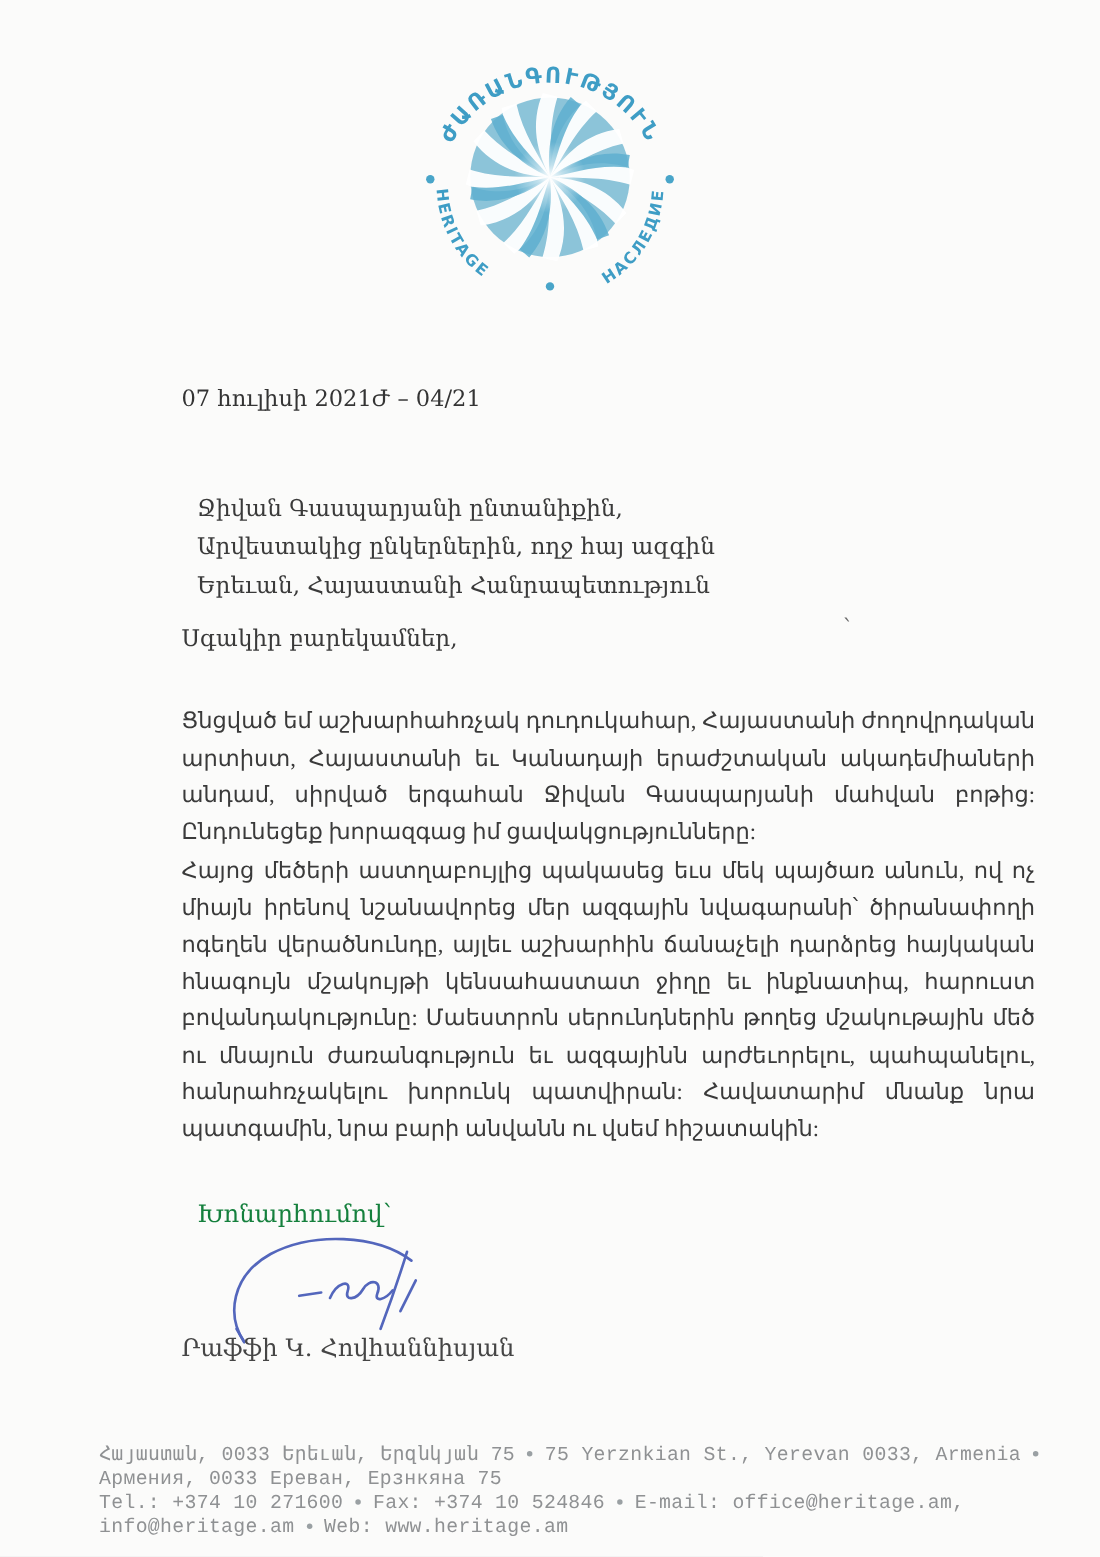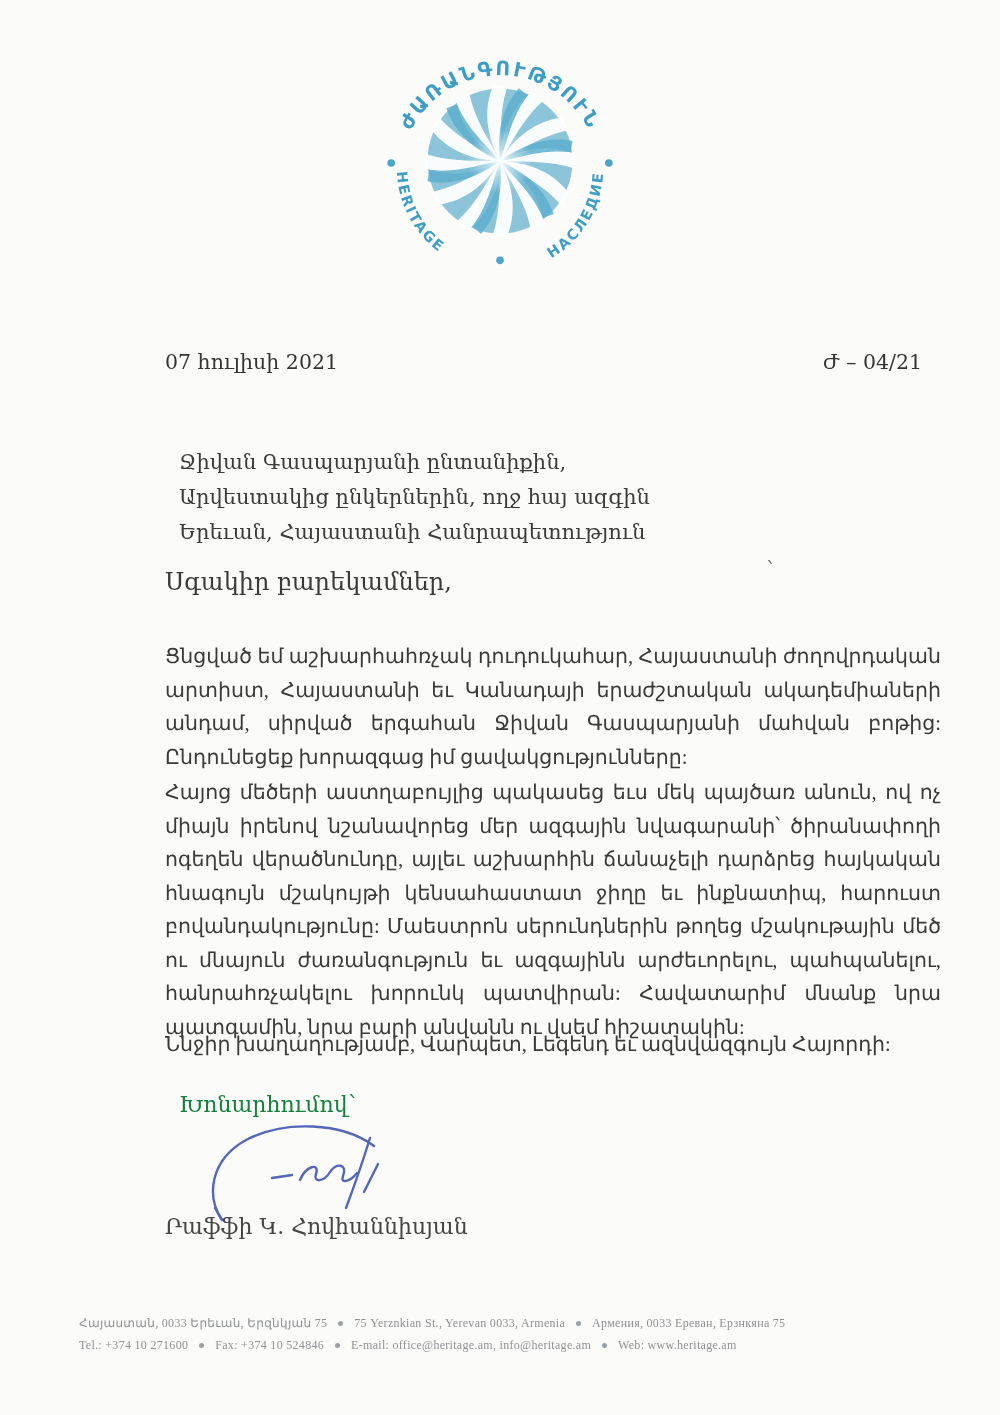--- a/index.html
+++ b/index.html
@@ -16,31 +16,31 @@
     overflow:hidden;
   }
   
   .logo-wrap{
     position:absolute;top:58px;left:50%;transform:translateX(-50%);
     width:300px;height:210px;
   }
   
   .date-row{
     position:absolute;top:350px;left:165px;right:78px;
-    display:flex;justify-content:space-between;
+    display:flex;justify-content:flex-start;
     font-size:20.5px;color:#343434;
   }
   
   .recipient{
     position:absolute;top:445px;left:179px;
     font-size:21px;line-height:35px;color:#3a3a3a;
   }
   .salutation{
     position:absolute;top:568px;left:165px;
-    font-size:24px;color:#3a3a3a;
+    font-size:21px;color:#3a3a3a;
   }
   .stray-mark{
     position:absolute;top:558px;left:766px;
     font-size:20px;color:#6a6a6a;
   }
   .para{
     position:absolute;left:165px;width:776px;
     font-size:20.5px;line-height:33.5px;color:#3a3a3a;
     text-align:justify;
     font-family:Liberation Serif, serif;
@@ -55,23 +55,23 @@
   .signature{
     position:absolute;top:1122px;left:192px;
     width:240px;height:104px;
   }
   .signatory{
     position:absolute;top:1214px;left:165px;
     font-size:22px;color:#454545;text-align:right;
   }
   
   .footer{
-    position:absolute;top:1312px;left:79px;right:40px;
-    font-family:Liberation Serif, serif;
-    font-size:12px;line-height:22px;color:#8f9193;
+    position:absolute;top:1312px;left:90px;right:40px;
+    font-family:Liberation Mono, monospace;
+    font-size:18px;line-height:22px;color:#8f9193;
     letter-spacing:.3px;
   }
   .footer .dot{
     display:inline-block;width:5px;height:5px;border-radius:50%;
     background:#9aa0a3;margin:0 11px 2px 11px;vertical-align:middle;
   }
 </style>
 </head>
 <body>
 
@@ -150,21 +150,20 @@
     <div>Արվեստակից ընկերներին, ողջ հայ ազգին</div>
     <div>Երեւան, Հայաստանի Հանրապետություն</div>
   </div>
 
   <span class="stray-mark">՝</span>
 
   <div class="salutation">Սգակիր բարեկամներ,</div>
 
   <div class="para para-1">Ցնցված եմ աշխարհահռչակ դուդուկահար, Հայաստանի ժողովրդական արտիստ, Հայաստանի եւ Կանադայի երաժշտական ակադեմիաների անդամ, սիրված երգահան Ջիվան Գասպարյանի մահվան բոթից: Ընդունեցեք խորազգաց իմ ցավակցությունները:</div>
   <div class="para para-2">Հայոց մեծերի աստղաբույլից պակասեց եւս մեկ պայծառ անուն, ով ոչ միայն իրենով նշանավորեց մեր ազգային նվագարանի՝ ծիրանափողի ոգեղեն վերածնունդը, այլեւ աշխարհին ճանաչելի դարձրեց հայկական հնագույն մշակույթի կենսահաստատ ջիղը եւ ինքնատիպ, հարուստ բովանդակությունը: Մաեստրոն սերունդներին թողեց մշակութային մեծ ու մնայուն ժառանգություն եւ ազգայինն արժեւորելու, պահպանելու, հանրահռչակելու խորունկ պատվիրան: Հավատարիմ մնանք նրա պատգամին, նրա բարի անվանն ու վսեմ հիշատակին:</div>
-  <div class="para para-3">Ննջիր խաղաղությամբ, Վարպետ, Լեգենդ եւ ազնվազգույն Հայորդի:</div>
 
   <div class="closing">Խոնարհումով՝</div>
 
   <svg class="signature" viewBox="0 0 240 104">
     <g fill="none" stroke="#4156b5" stroke-width="2.4" stroke-linecap="round" opacity="0.9">
       <path d="M 30,98 C 14,74 18,38 54,18 C 92,-2 150,0 182,24"></path>
       <path d="M 30,98 L 23,86"></path>
       <path d="M 80,56 L 100,53"></path>
       <path d="M 108,58 C 114,44 128,40 124,52 C 121,61 132,60 138,50 C 144,40 156,42 151,54 C 148,62 158,60 165,51"></path>
       <path d="M 178,16 C 170,42 160,70 154,86"></path>

